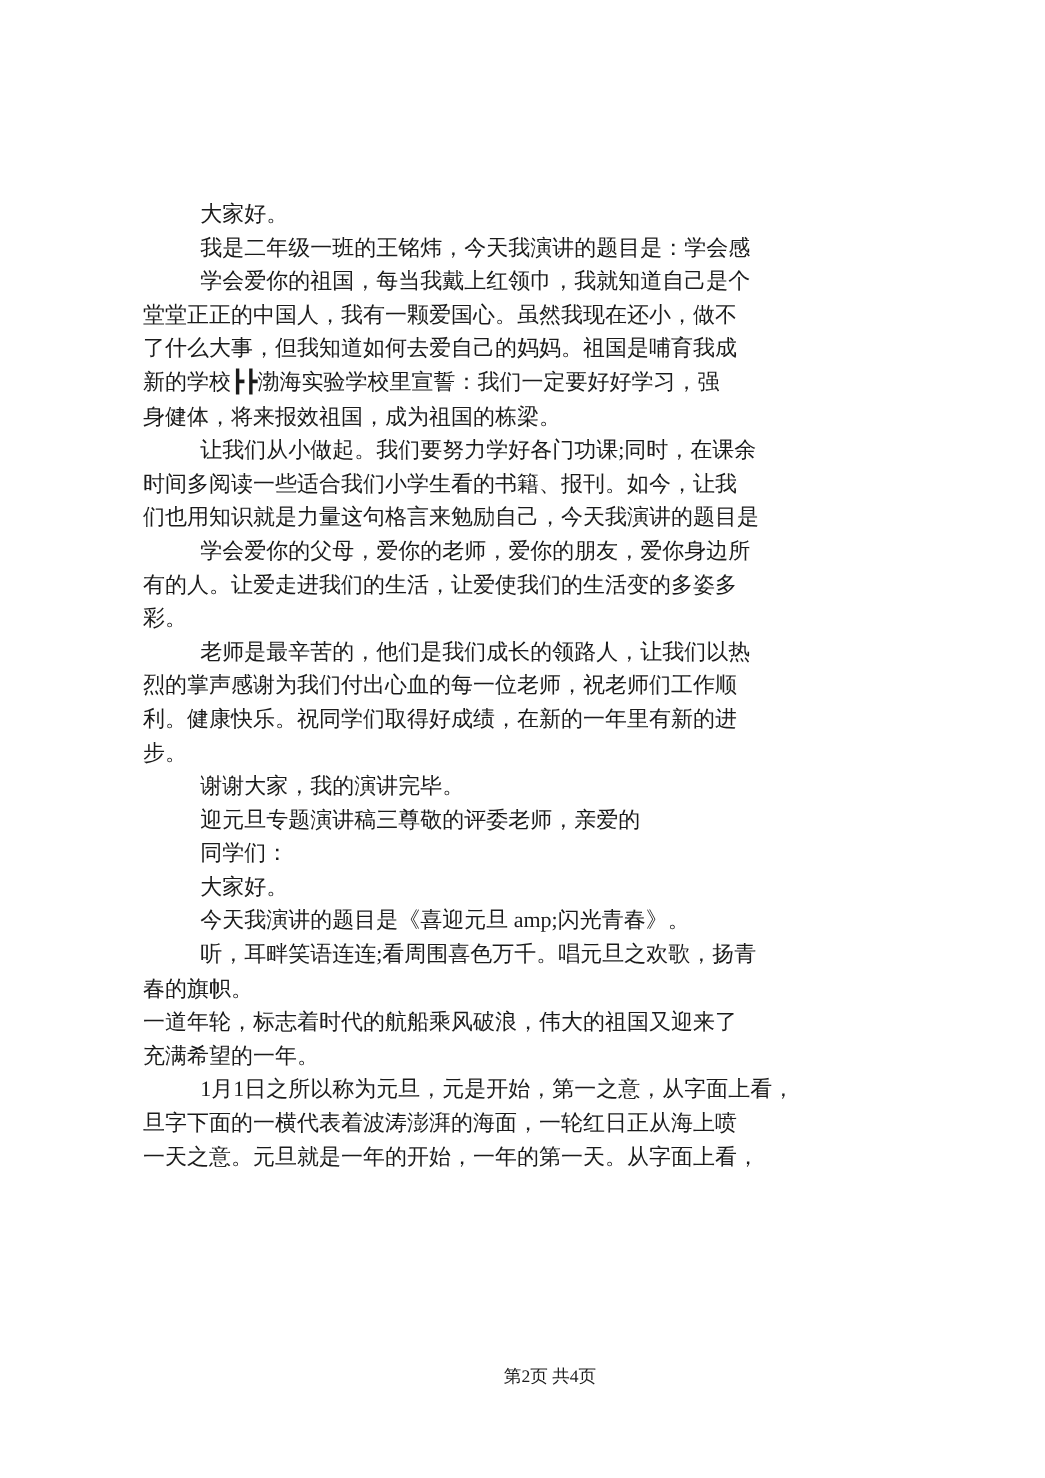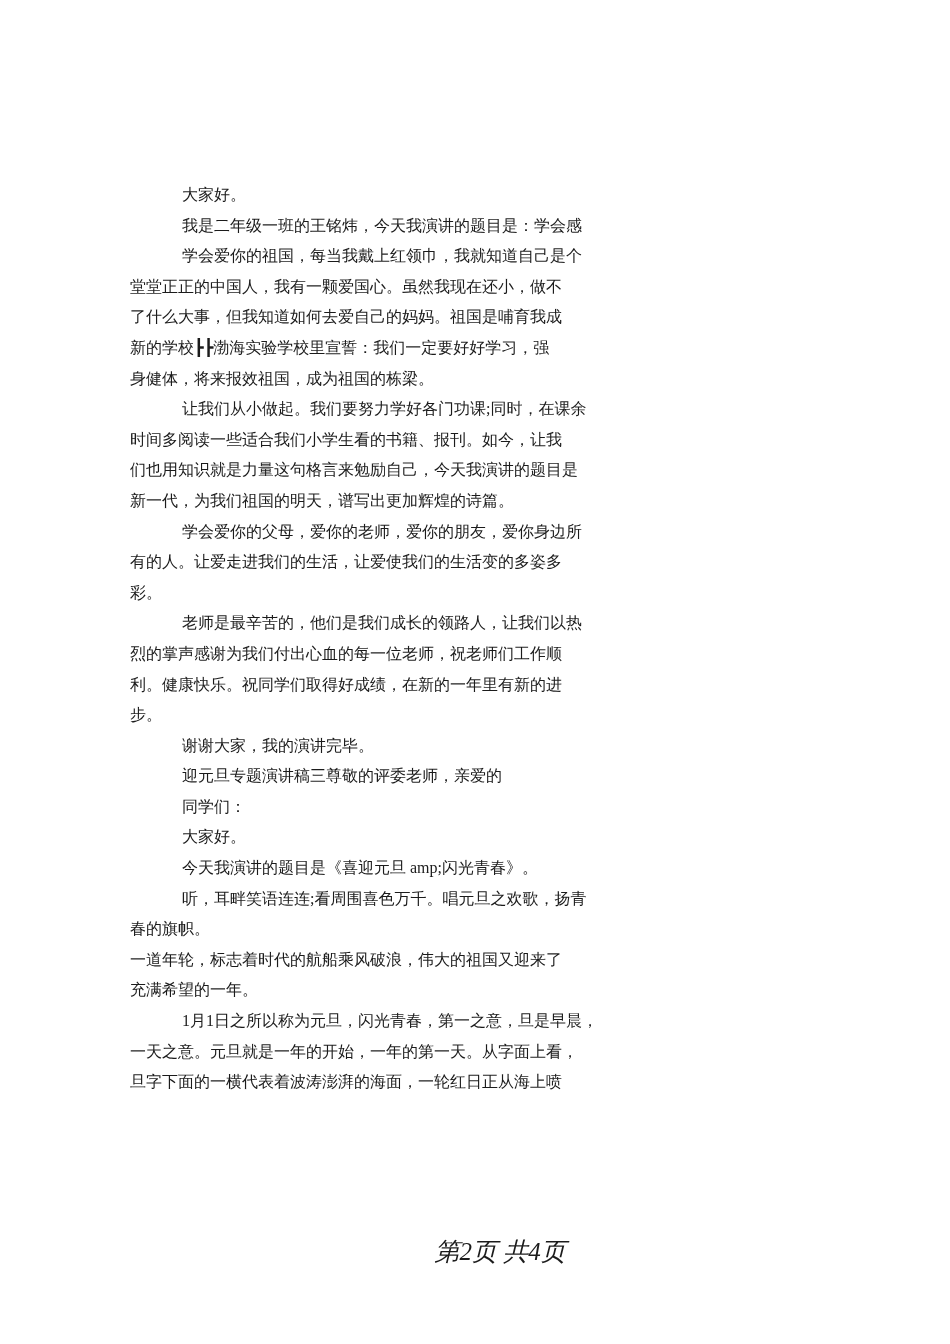--- a/index.html
+++ b/index.html
@@ -14,75 +14,73 @@
     background: #ffffff;
     overflow: hidden;
     font-family: "Liberation Serif", "DejaVu Serif", serif;
     color: #1b1b1b;
   }
   .doc-body {
     position: absolute;
     left: 130px;
     top: 180px;
     width: 708px;
-    font-size: 16px;
+    font-size: 20px;
     line-height: 30.6px;
     letter-spacing: 0px;
   }
   .line {
     height: 30.6px;
     white-space: nowrap;
   }
   .line.indent {
     text-indent: 52px;
   }
   .page-footer {
     position: absolute;
     left: 55px;
     top: 1238px;
     width: 890px;
     text-align: center;
-    font-size: 25px;
+    font-size: 16px;
     line-height: 28px;
     color: #1b1b1b;
-    font-style: italic;
   }
 </style>
 </head>
 <body>
 
 <div class="page">
   <div class="doc-body">
       <div class="line indent">大家好。</div>
       <div class="line indent">我是二年级一班的王铭炜，今天我演讲的题目是：学会感</div>
       <div class="line indent">学会爱你的祖国，每当我戴上红领巾，我就知道自己是个</div>
       <div class="line">堂堂正正的中国人，我有一颗爱国心。虽然我现在还小，做不</div>
       <div class="line">了什么大事，但我知道如何去爱自己的妈妈。祖国是哺育我成</div>
       <div class="line">新的学校┣┣渤海实验学校里宣誓：我们一定要好好学习，强</div>
       <div class="line">身健体，将来报效祖国，成为祖国的栋梁。</div>
       <div class="line indent">让我们从小做起。我们要努力学好各门功课;同时，在课余</div>
       <div class="line">时间多阅读一些适合我们小学生看的书籍、报刊。如今，让我</div>
       <div class="line">们也用知识就是力量这句格言来勉励自己，今天我演讲的题目是</div>
-      <div class="line">新一代，为我们祖国的明天，谱写出更加辉煌的诗篇。</div>
       <div class="line indent">学会爱你的父母，爱你的老师，爱你的朋友，爱你身边所</div>
       <div class="line">有的人。让爱走进我们的生活，让爱使我们的生活变的多姿多</div>
       <div class="line">彩。</div>
       <div class="line indent">老师是最辛苦的，他们是我们成长的领路人，让我们以热</div>
       <div class="line">烈的掌声感谢为我们付出心血的每一位老师，祝老师们工作顺</div>
       <div class="line">利。健康快乐。祝同学们取得好成绩，在新的一年里有新的进</div>
       <div class="line">步。</div>
       <div class="line indent">谢谢大家，我的演讲完毕。</div>
       <div class="line indent">迎元旦专题演讲稿三尊敬的评委老师，亲爱的</div>
       <div class="line indent">同学们：</div>
       <div class="line indent">大家好。</div>
       <div class="line indent">今天我演讲的题目是《喜迎元旦 amp;闪光青春》。</div>
       <div class="line indent">听，耳畔笑语连连;看周围喜色万千。唱元旦之欢歌，扬青</div>
       <div class="line">春的旗帜。</div>
       <div class="line">一道年轮，标志着时代的航船乘风破浪，伟大的祖国又迎来了</div>
       <div class="line">充满希望的一年。</div>
-      <div class="line indent">1月1日之所以称为元旦，闪光青春，第一之意，旦是早晨，</div>
+      <div class="line indent">1月1日之所以称为元旦，元是开始，第一之意，从字面上看，</div>
+      <div class="line">旦字下面的一横代表着波涛澎湃的海面，一轮红日正从海上喷</div>
       <div class="line">一天之意。元旦就是一年的开始，一年的第一天。从字面上看，</div>
-      <div class="line">旦字下面的一横代表着波涛澎湃的海面，一轮红日正从海上喷</div>
     </div>
   <div class="page-footer">
     <span>第2页 共4页</span>
   </div>
 </div>
 
 </body></html>

